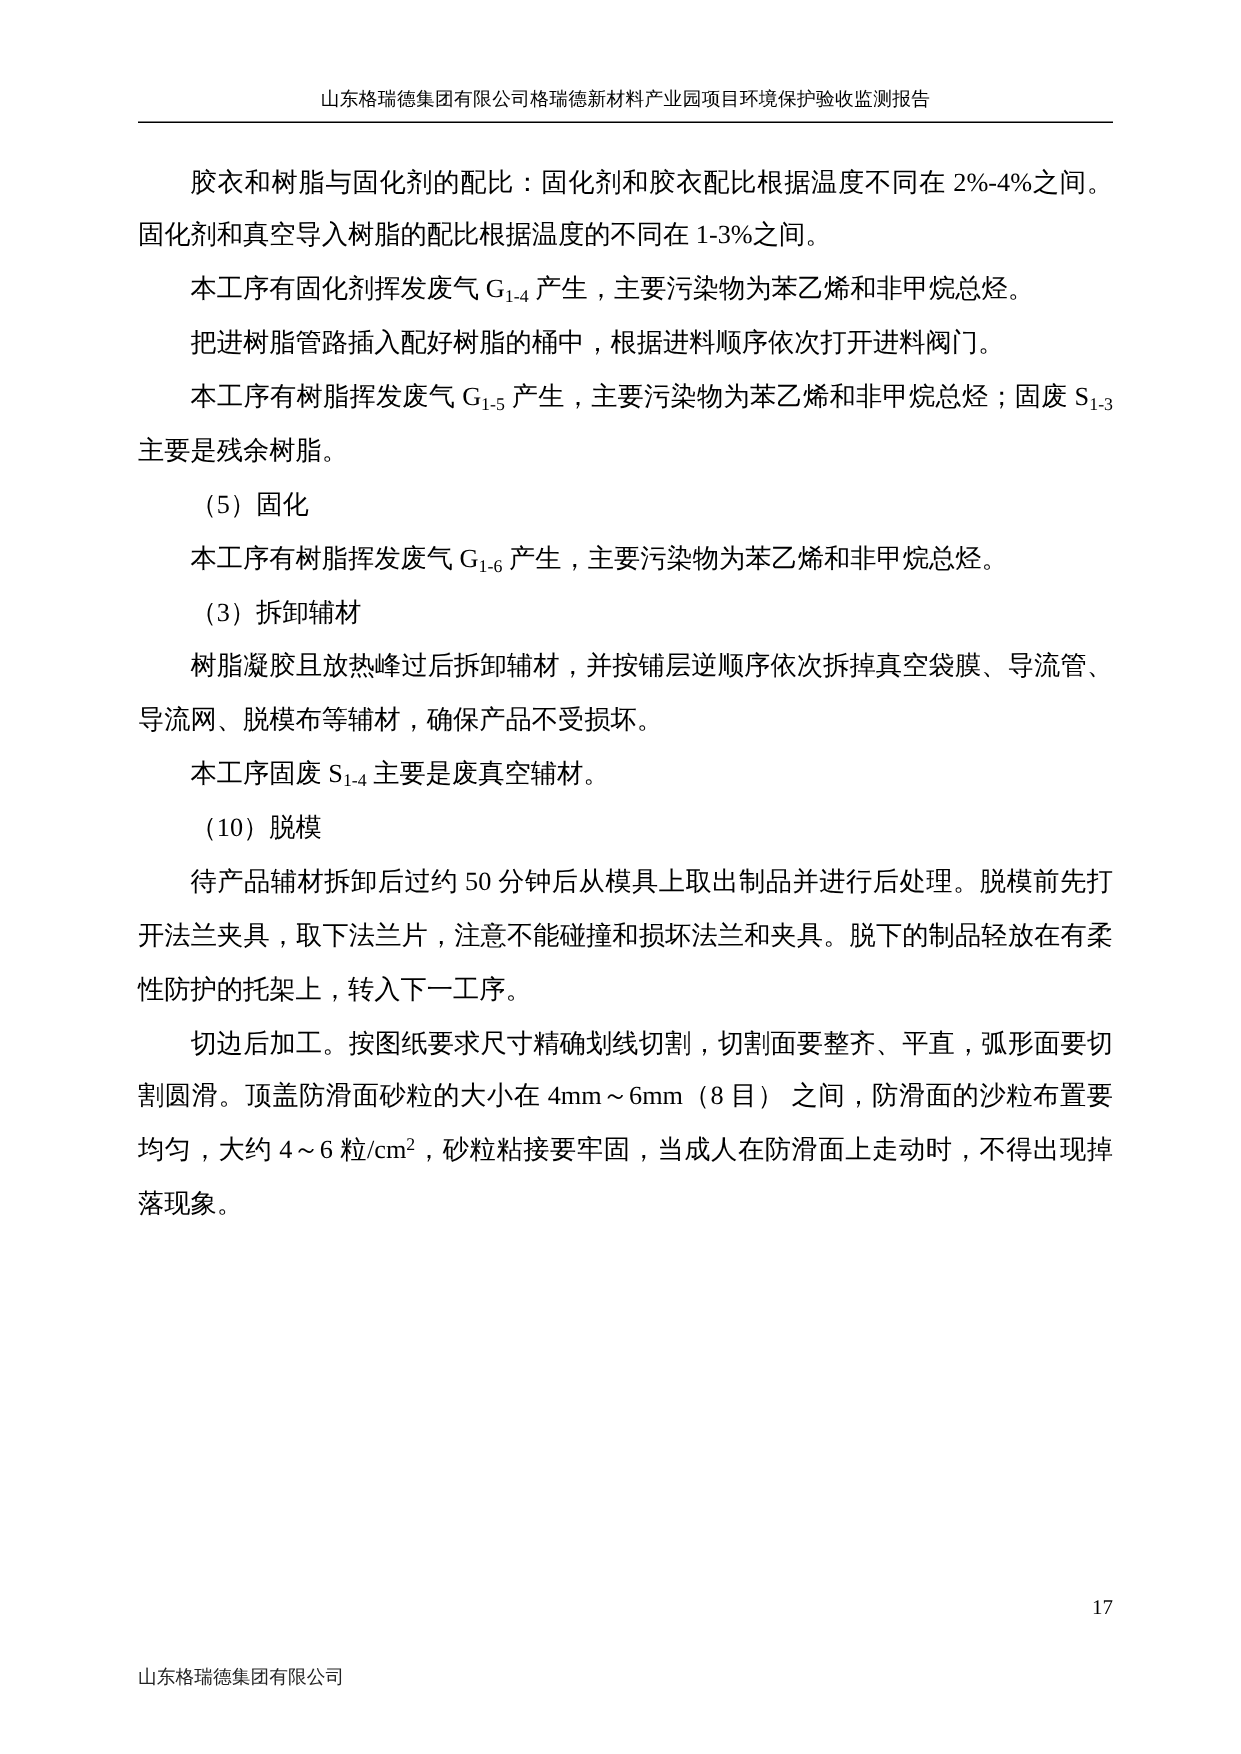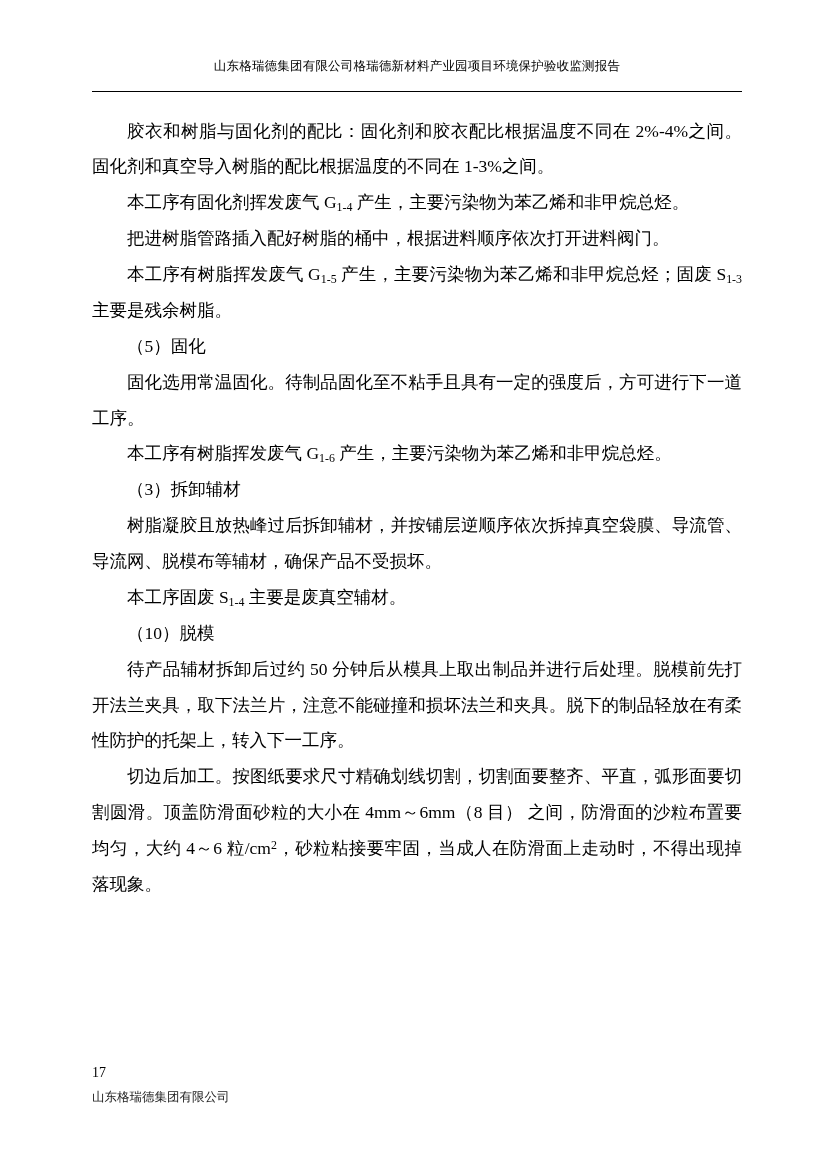--- a/index.html
+++ b/index.html
@@ -23,21 +23,21 @@
   .content {
     position: absolute;
     left: 92px;
     top: 58px;
     width: 650px;
   }
   .header {
     text-align: center;
     font-size: 12.5px;
     line-height: 1.4;
-    padding-bottom: 15px;
+    padding-bottom: 5px;
     border-bottom: 1px solid #000;
     letter-spacing: 0.2px;
   }
   .body-text {
     margin-top: 22px;
     font-size: 17.5px;
     line-height: 2.05;
     text-align: justify;
     text-justify: inter-ideograph;
   }
@@ -55,46 +55,45 @@
     font-size: 0.68em;
     vertical-align: 0.45em;
   }
   .footer {
     position: absolute;
     left: 92px;
     right: 85px;
     top: 1063px;
   }
   .page-number {
-    text-align: left;
+    text-align: right;
     font-size: 14px;
     line-height: 1.4;
   }
   .footer-company {
-    margin-top: 6px;
+    margin-top: 27px;
     font-size: 12.5px;
     color: #222;
   }
 </style>
 </head>
 <body>
 
 <div class="page">
 
   <div class="content">
 
     <div class="header">山东格瑞德集团有限公司格瑞德新材料产业园项目环境保护验收监测报告</div>
 
     <div class="body-text">
         <p class="indent">胶衣和树脂与固化剂的配比：固化剂和胶衣配比根据温度不同在 2%-4%之间。固化剂和真空导入树脂的配比根据温度的不同在 1-3%之间。</p>
         <p class="indent">本工序有固化剂挥发废气 G<sub>1-4</sub> 产生，主要污染物为苯乙烯和非甲烷总烃。</p>
         <p class="indent">把进树脂管路插入配好树脂的桶中，根据进料顺序依次打开进料阀门。</p>
         <p class="indent">本工序有树脂挥发废气 G<sub>1-5</sub> 产生，主要污染物为苯乙烯和非甲烷总烃；固废 S<sub>1-3</sub> 主要是残余树脂。</p>
         <p class="indent">（5）固化</p>
-        <p class="indent">固化选用常温固化。待制品固化至不粘手且具有一定的强度后，方可进行下一道工序。</p>
         <p class="indent">本工序有树脂挥发废气 G<sub>1-6</sub> 产生，主要污染物为苯乙烯和非甲烷总烃。</p>
         <p class="indent">（3）拆卸辅材</p>
         <p class="indent">树脂凝胶且放热峰过后拆卸辅材，并按铺层逆顺序依次拆掉真空袋膜、导流管、导流网、脱模布等辅材，确保产品不受损坏。</p>
         <p class="indent">本工序固废 S<sub>1-4</sub> 主要是废真空辅材。</p>
         <p class="indent">（10）脱模</p>
         <p class="indent">待产品辅材拆卸后过约 50 分钟后从模具上取出制品并进行后处理。脱模前先打开法兰夹具，取下法兰片，注意不能碰撞和损坏法兰和夹具。脱下的制品轻放在有柔性防护的托架上，转入下一工序。</p>
         <p class="indent">切边后加工。按图纸要求尺寸精确划线切割，切割面要整齐、平直，弧形面要切割圆滑。顶盖防滑面砂粒的大小在 4mm～6mm（8 目） 之间，防滑面的沙粒布置要均匀，大约 4～6 粒/cm<sup>2</sup>，砂粒粘接要牢固，当成人在防滑面上走动时，不得出现掉落现象。</p>
       </div>
 
   </div>

